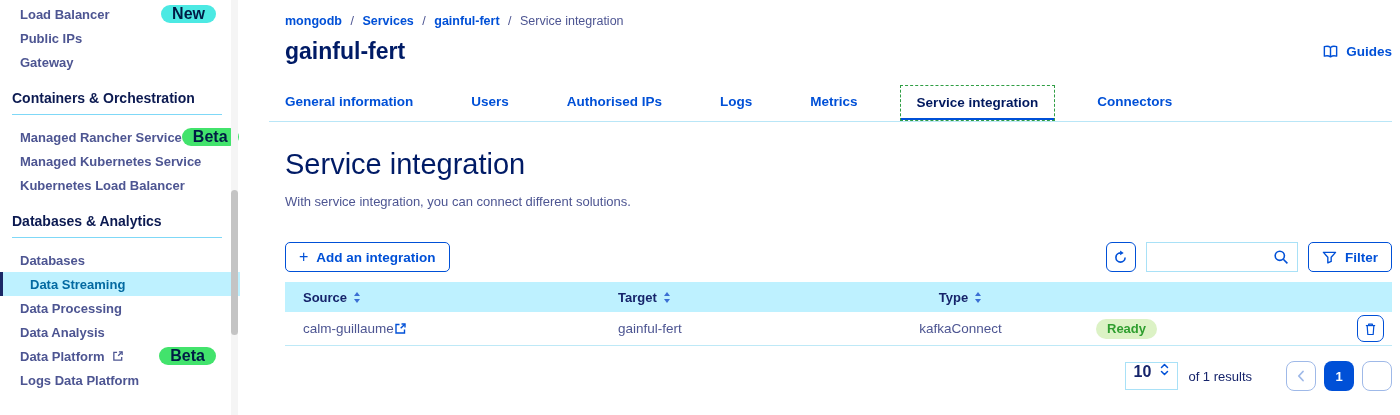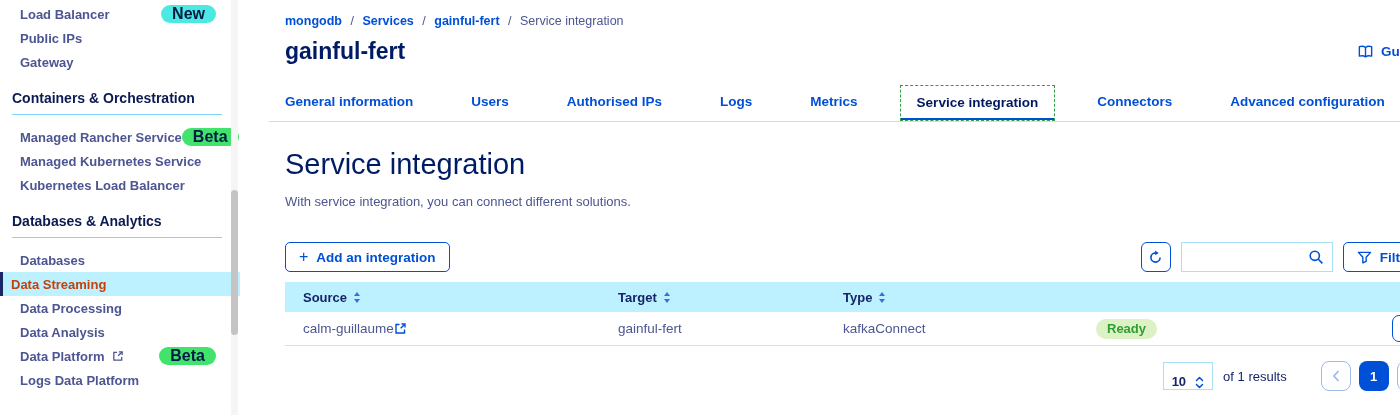--- a/index.html
+++ b/index.html
@@ -6,21 +6,21 @@
   html,body { width:1400px; height:415px; overflow:hidden; background:#fff;
     font-family:"Liberation Sans", sans-serif; color:#00185e; }
   .app { display:flex; width:1400px; height:415px; }
 
   
   .sidebar { flex:0 0 240px; width:240px; position:relative; padding-top:2px; background:#fff; }
   .nav-item { display:flex; align-items:center; height:24px; padding:0 24px 0 20px;
     color:#4d5592; font-weight:700; font-size:13px; cursor:pointer; }
   .nav-item .label { white-space:nowrap; }
   .flex-spacer { flex:1; }
-  .nav-item.selected { background:#bef1ff; border-left:3px solid #1b2866; padding-left:8px; color:#c2410c; }
+  .nav-item.selected { background:#bef1ff; border-left:3px solid #1b2866; padding-left:27px; color:#0369a1; }
   .badge { font-size:16px; font-weight:700; padding:2px 11px; border-radius:10px; color:#001b45; line-height:14px; }
   .badge.new { background:#4ce9e3; }
   .badge.beta { background:#42e36c; }
   .section-header { margin:16px 18px 10px 12px; padding-bottom:8px; border-bottom:1px solid #7fd8f7;
     font-size:14px; font-weight:700; color:#0c1a51; white-space:nowrap; }
   .ext-icon { margin-left:7px; display:inline-flex; }
   .sb-track { position:absolute; top:0; right:2px; width:7px; height:415px; background:#f5f5f5; }
   .sb-thumb { position:absolute; top:190px; right:2px; width:7px; height:145px; background:#c4c4c4; border-radius:4px; }
 
   
@@ -51,35 +51,35 @@
   .search-box { display:flex; align-items:center; width:152px; height:30px; padding:0 8px;
     border:1px solid #a9e1f7; background:#fff; }
   .search-box input { flex:1; width:100px; border:none; outline:none; font-size:13px; color:#00185e;
     font-family:inherit; background:transparent; }
 
   .table { margin-top:10px; }
   .thead { display:flex; align-items:center; height:30px; background:#bef1ff; }
   .th { display:flex; align-items:center; gap:6px; padding-left:18px; font-size:13px; font-weight:700;
     color:#16246b; cursor:pointer; }
   .th.nosort { cursor:default; }
-  .col-source { width:315px; } .col-target { width:225px; } .col-type { width:253px; }
+  .col-source { width:315px; } .col-target { width:225px; } .col-type { width:253px;justify-content:center; }
   .col-status { flex:1; } .col-actions { width:52px; }
   .trow { display:flex; align-items:center; height:34px; border-bottom:1px solid #bee9f7;
     font-size:13.5px; color:#4d5592; }
   .td { display:flex; align-items:center; gap:0; padding-left:18px; }
   .source-link { cursor:pointer; }
   .status-badge { background:#dcf2c5; color:#2f9e2f; font-weight:700; font-size:13px;
     padding:2px 11px; border-radius:11px; line-height:16px; }
   .row-actions { width:52px; display:flex; justify-content:flex-end; padding-right:8px; }
   .trash-btn { width:27px; height:27px; border:1.5px solid #0050d7; border-radius:7px; background:#fff;
     display:flex; align-items:center; justify-content:center; cursor:pointer; }
 
   .pagination { display:flex; justify-content:flex-end; align-items:center; margin-top:15px; }
-  .page-size { display:flex; align-items:flex-end; gap:9px; height:28px; padding:0 8px;
-    border:1px solid #a9e1f7; font-size:13px; font-weight:700; color:#16246b; cursor:pointer; background:#fff; }
+  .page-size { display:flex; align-items:flex-start; gap:9px; height:28px; padding:0 8px;
+    border:1px solid #a9e1f7; font-size:16px; font-weight:700; color:#16246b; cursor:pointer; background:#fff; }
   .results { font-size:13px; color:#16246b; margin-left:10px; margin-right:26px; }
   .pg-btn { width:30px; height:30px; border-radius:8px; display:flex; align-items:center; justify-content:center;
     cursor:pointer; margin-left:8px; background:#fff; }
   .pg-arrow { border:1px solid #9fb9e8; }
   .pg-current { background:#0050d7; color:#fff; font-weight:700; font-size:13px; border:none; }
 </style>
 </head>
 <body>
 
 <div class="app">
@@ -169,21 +169,20 @@
     </div>
 
     <div class="tabs">
       <div class="tab">General information</div>
       <div class="tab">Users</div>
       <div class="tab">Authorised IPs</div>
       <div class="tab">Logs</div>
       <div class="tab">Metrics</div>
       <div class="tab active">Service integration</div>
       <div class="tab">Connectors</div>
-      <div class="tab">Advanced configuration</div>
     </div>
 
     <h2 class="section-title">Service integration</h2>
     <p class="desc">With service integration, you can connect different solutions.</p>
 
     <div class="toolbar">
       <button class="btn-outline">
         <span class="plus-glyph">+</span>
         <span>Add an integration</span>
       </button>

